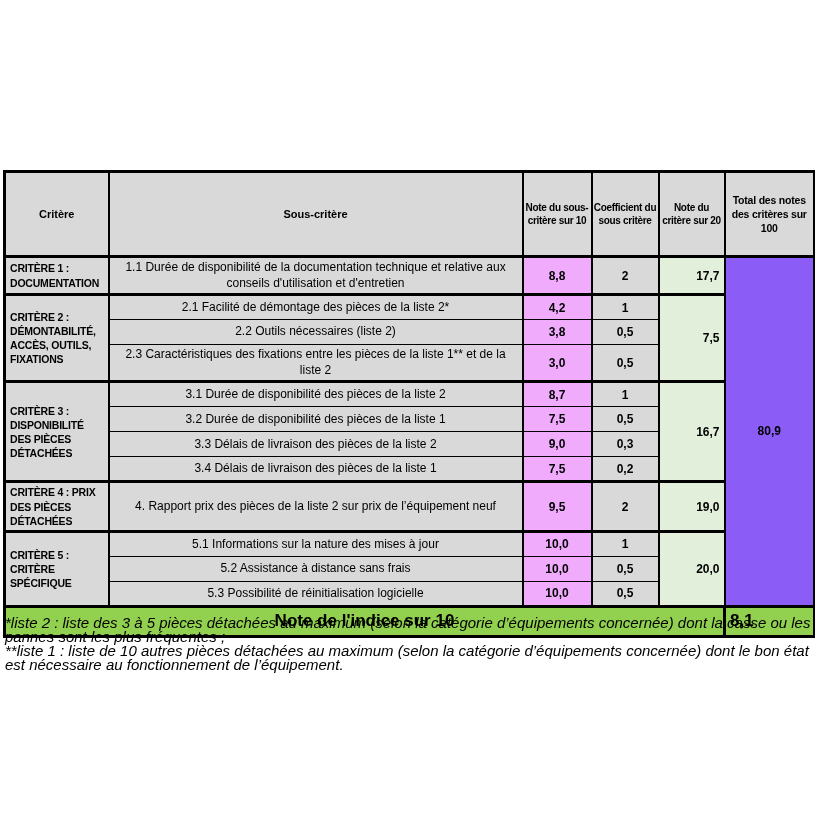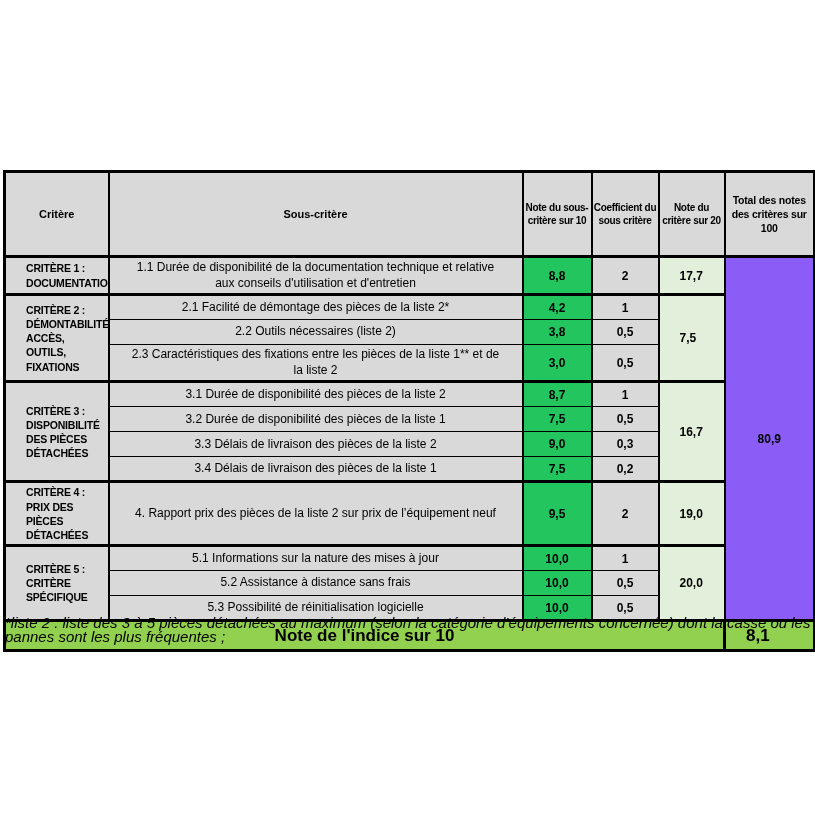--- a/index.html
+++ b/index.html
@@ -29,21 +29,21 @@
     table-layout: fixed;
     width: 810px;
     border: 3px solid #000;
   }
   table.score td {
     border: 2px solid #000;
     border-top-width: 1px;
     border-bottom-width: 1px;
     overflow: hidden;
     vertical-align: middle;
-    padding: 2px 20px;
+    padding: 2px 4px;
   }
   tr.gtop td { border-top-width: 3px; }
 
   td.c-head {
     background: #d9d9d9;
     font-weight: bold;
     text-align: center;
     font-size: 11px;
     line-height: 1.35;
     border-bottom-width: 3px !important;
@@ -61,35 +61,35 @@
     padding: 2px 3px;
   }
   td.c-sub {
     background: #d9d9d9;
     font-size: 12px;
     text-align: center;
     line-height: 1.3;
     padding: 2px 6px;
   }
   td.c-val {
-    background: #22c55e;
+    background: #f0abfc;
     font-weight: bold;
     text-align: center;
     font-size: 12px;
   }
   td.c-coef {
     background: #d9d9d9;
     font-weight: bold;
     text-align: center;
     font-size: 12px;
   }
   td.c-n20 {
     background: #e2efda;
     font-weight: bold;
-    text-align: left;
+    text-align: right;
     font-size: 12px;
   }
   td.c-total {
     background: #8b5cf6;
     font-weight: bold;
     text-align: center;
     font-size: 12px;
   }
   tr.final td {
     border-width: 3px;
@@ -220,14 +220,15 @@
         <tr class="final" style="height:30px">
           <td class="final-label" colspan="5">Note de l'indice sur 10</td>
           <td class="final-val">8,1</td>
         </tr>
       </tbody>
     </table>
   </div>
 
   <div class="footnotes">
     <div>*liste 2 : liste des 3 à 5 pièces détachées au maximum (selon la catégorie d’équipements concernée) dont la casse ou les pannes sont les plus fréquentes ;</div>
+    <div>**liste 1 : liste de 10 autres pièces détachées au maximum (selon la catégorie d’équipements concernée) dont le bon état est nécessaire au fonctionnement de l’équipement.</div>
   </div>
 </div>
 
 </body></html>

